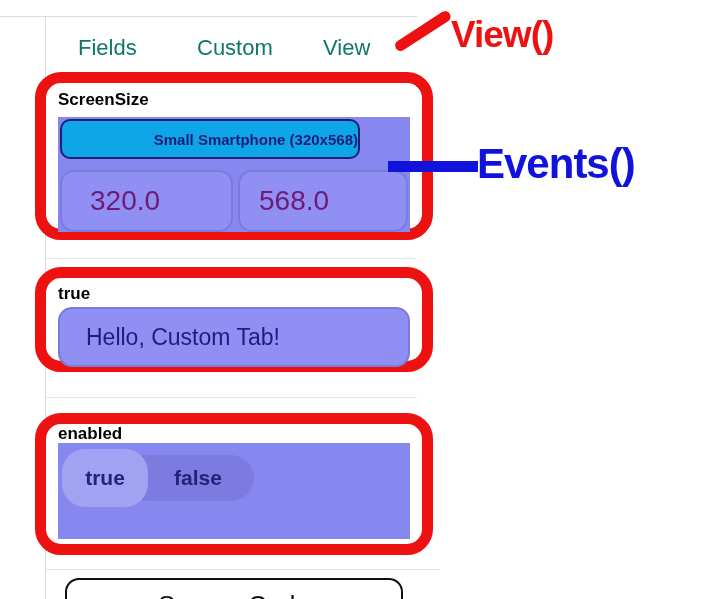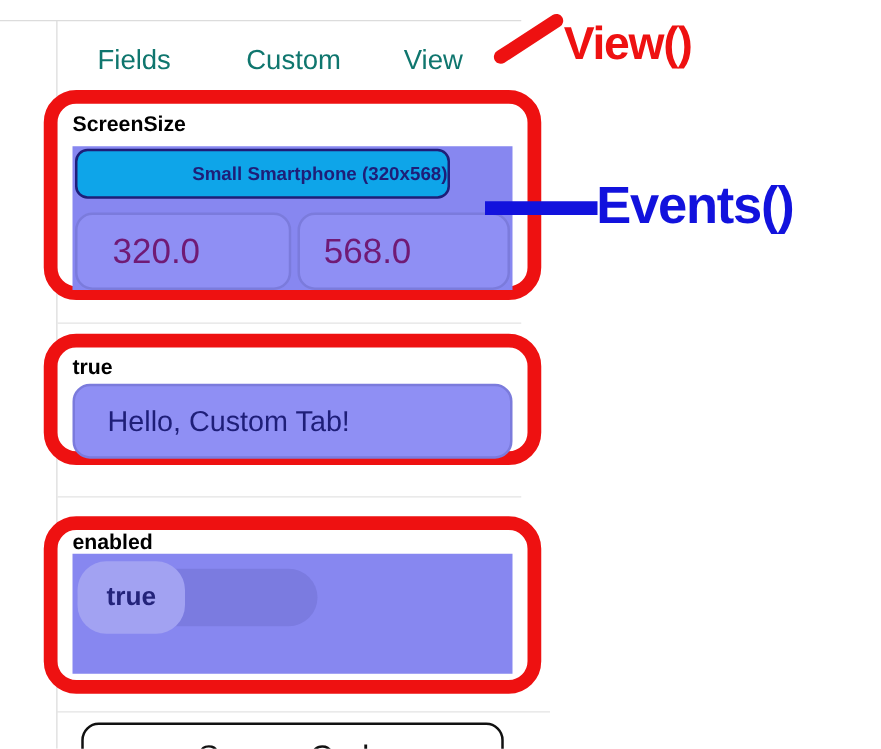--- a/index.html
+++ b/index.html
@@ -125,18 +125,19 @@
 <div class="abs text-field">
   <span>Hello, Custom Tab!</span>
 </div>
 
 <div class="abs divider" style="left:46px;top:397px;width:371px;"></div>
 
 <div class="abs sec-label" style="left:58px;top:424px;">enabled</div>
 <div class="abs panel" style="left:58px;top:443px;width:352px;height:96px;"></div>
 <div class="abs segment-wrap">
   <div class="segment segment-true">true</div>
+  <div class="segment segment-false">false</div>
 </div>
 
 <div class="abs divider" style="left:45px;top:569px;width:395px;"></div>
 <div class="abs source-btn">
   <span>Source Code</span>
 </div>
 
 </body></html>

